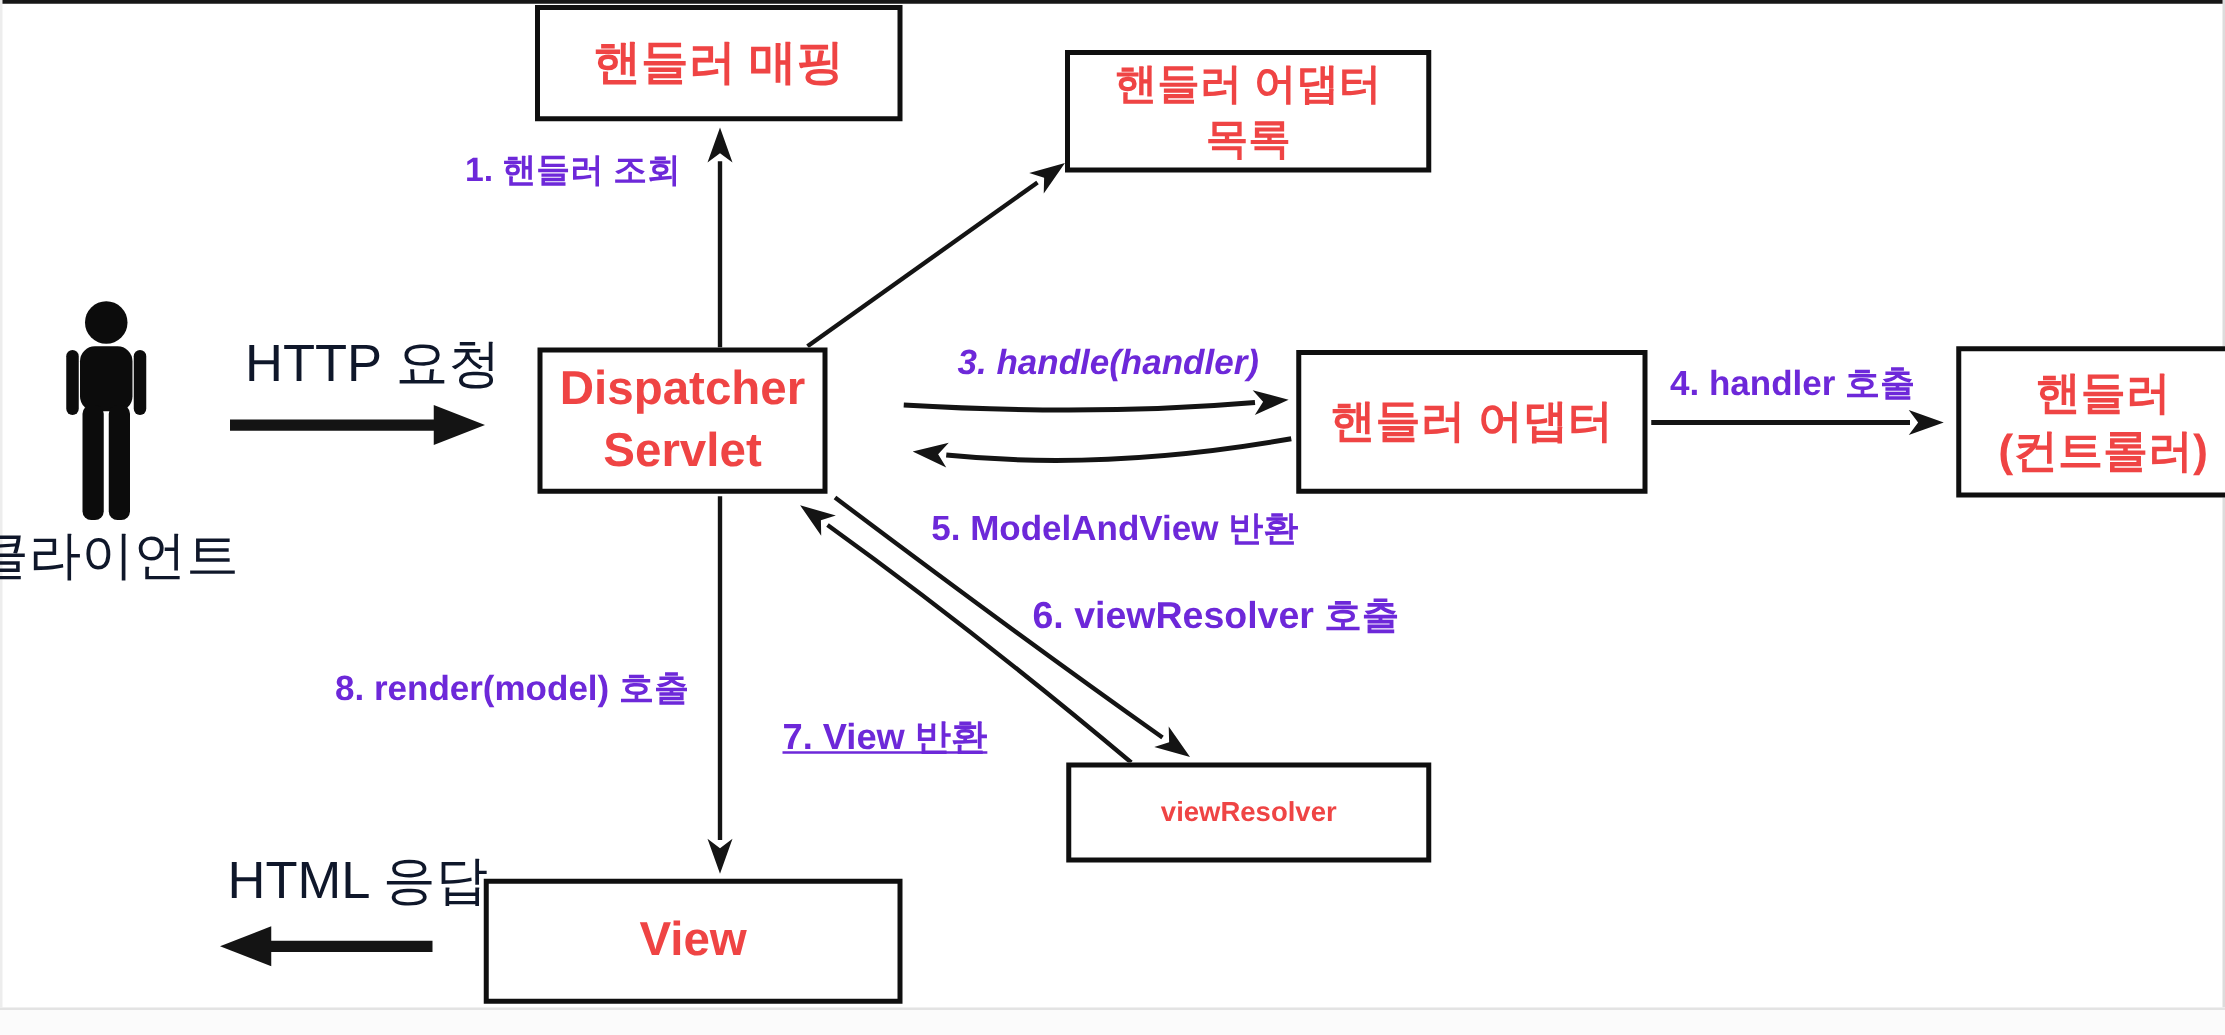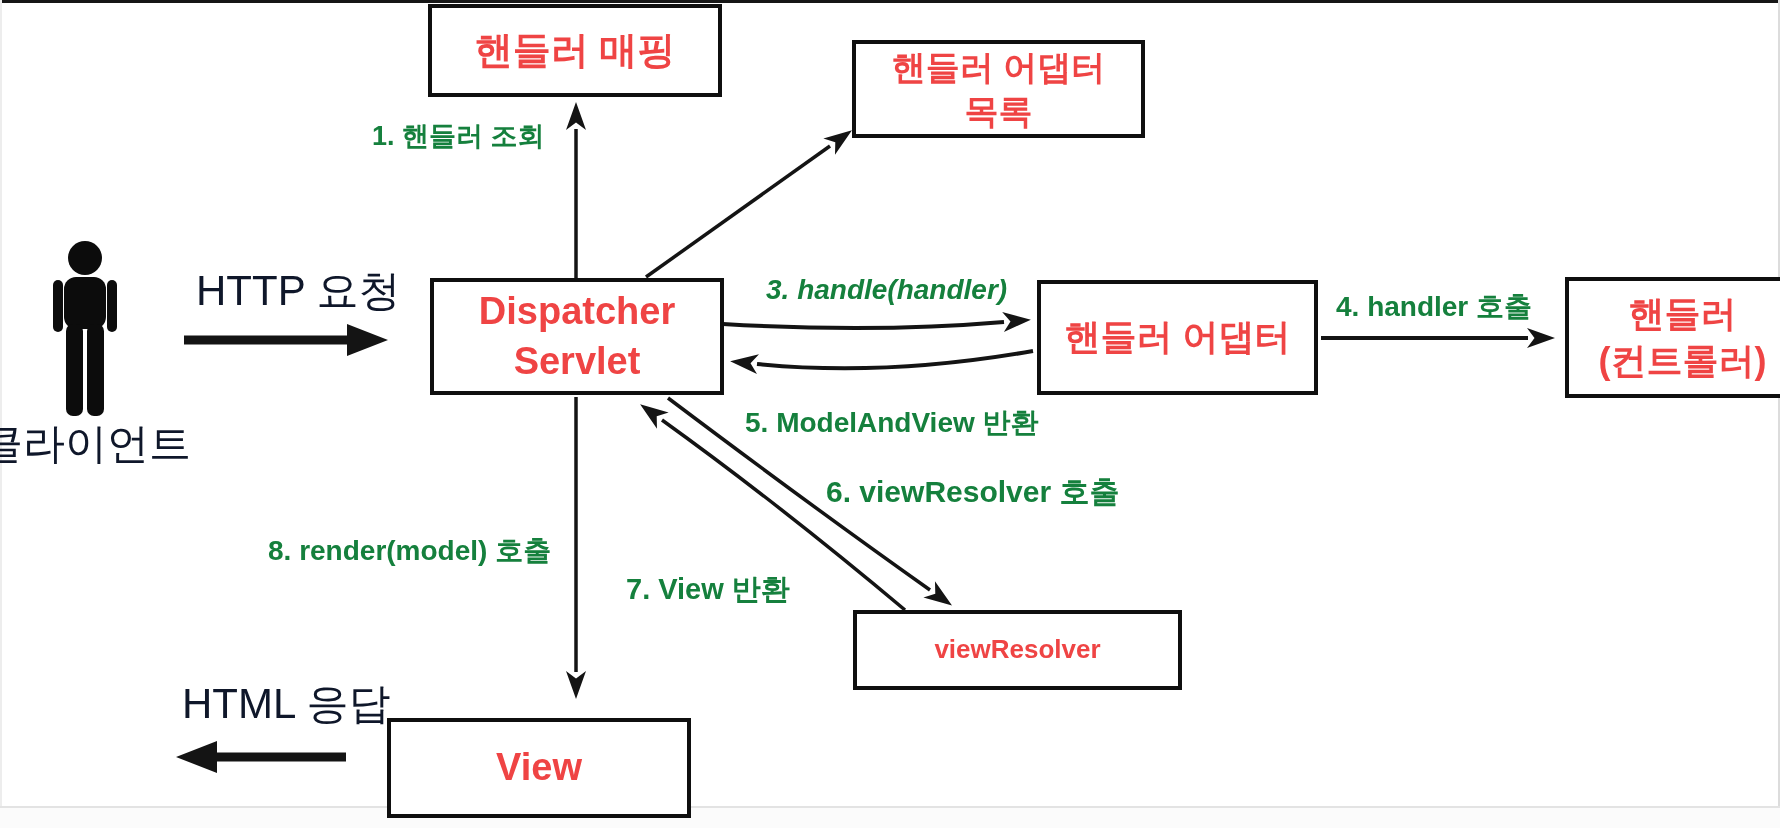--- a/index.html
+++ b/index.html
@@ -14,21 +14,21 @@
   .bottom-strip{position:absolute;left:0;top:806px;width:1780px;height:22px;background:#fbfbfb;border-top:2px solid #e3e3e3;box-sizing:border-box;}
   .layer{position:absolute;left:0;top:0;}
   .box{
     position:absolute;border:4px solid #0f0f0f;background:#ffffff;
     display:flex;flex-direction:column;align-items:center;justify-content:center;
     font-weight:700;color:#ef4444;text-align:center;line-height:1.3;box-sizing:border-box;
     z-index:2;
   }
   .box span{display:block;white-space:nowrap;}
   .glabel{
-    position:absolute;color:#15803d;font-weight:700;white-space:nowrap;z-index:3;
+    position:absolute;color:#6d28d9;font-weight:700;white-space:nowrap;z-index:3;
   }
   .bigGray{
     position:absolute;color:#0f172a;font-weight:400;white-space:nowrap;z-index:3;font-size:42px;
   }
 </style>
 </head>
 <body>
 
 <div id="canvas">
 
@@ -79,47 +79,47 @@
 
   <div class="box" style="left:428px;top:4px;width:294px;height:93px;font-size:38px;">
     <span>핸들러 매핑</span>
   </div>
 
   <div class="box" style="left:852px;top:40px;width:293px;height:98px;font-size:34px;">
     <span>핸들러 어댑터</span>
     <span>목록</span>
   </div>
 
-  <div class="box" style="left:430px;top:278px;width:294px;height:117px;font-size:38px;">
+  <div class="box" style="left:430px;top:278px;width:232px;height:117px;font-size:38px;">
     <span>Dispatcher</span>
     <span>Servlet</span>
   </div>
 
   <div class="box" style="left:1037px;top:280px;width:281px;height:115px;font-size:36px;">
     <span>핸들러 어댑터</span>
   </div>
 
   <div class="box" style="left:1565px;top:277px;width:235px;height:121px;font-size:36px;">
     <span>핸들러</span>
     <span>(컨트롤러)</span>
   </div>
 
-  <div class="box" style="left:853px;top:610px;width:329px;height:80px;font-size:26px;align-items:center;">
+  <div class="box" style="left:853px;top:610px;width:292px;height:80px;font-size:22px;align-items:center;">
     <span>viewResolver</span>
   </div>
 
-  <div class="box" style="left:387px;top:703px;width:304px;height:100px;font-size:38px;margin-top:15px;">
+  <div class="box" style="left:387px;top:703px;width:335px;height:100px;font-size:38px;">
     <span>View</span>
   </div>
 
   <div class="glabel" style="left:372px;top:118px;font-size:27px;">1. 핸들러 조회</div>
   <div class="glabel" style="left:766px;top:274px;font-size:28px;font-style:italic;">3. handle(handler)</div>
   <div class="glabel" style="left:1336px;top:288px;font-size:28px;">4. handler 호출</div>
   <div class="glabel" style="left:745px;top:404px;font-size:28px;">5. ModelAndView 반환</div>
   <div class="glabel" style="left:826px;top:472px;font-size:30px;">6. viewResolver 호출</div>
-  <div class="glabel" style="left:626px;top:570px;font-size:29px;">7. View 반환</div>
+  <div class="glabel" style="left:626px;top:570px;font-size:29px;text-decoration:underline;">7. View 반환</div>
   <div class="glabel" style="left:230px;top:532px;font-size:28px;margin-left:38px;">8. render(model) 호출</div>
 
   <div class="bigGray" style="left:196px;top:263px;">HTTP 요청</div>
   <div class="bigGray" style="left:182px;top:676px;">HTML 응답</div>
   <div class="bigGray" style="left:86px;top:416px;transform:translateX(-50%);">클라이언트</div>
 
 </div>
 
 </body></html>

